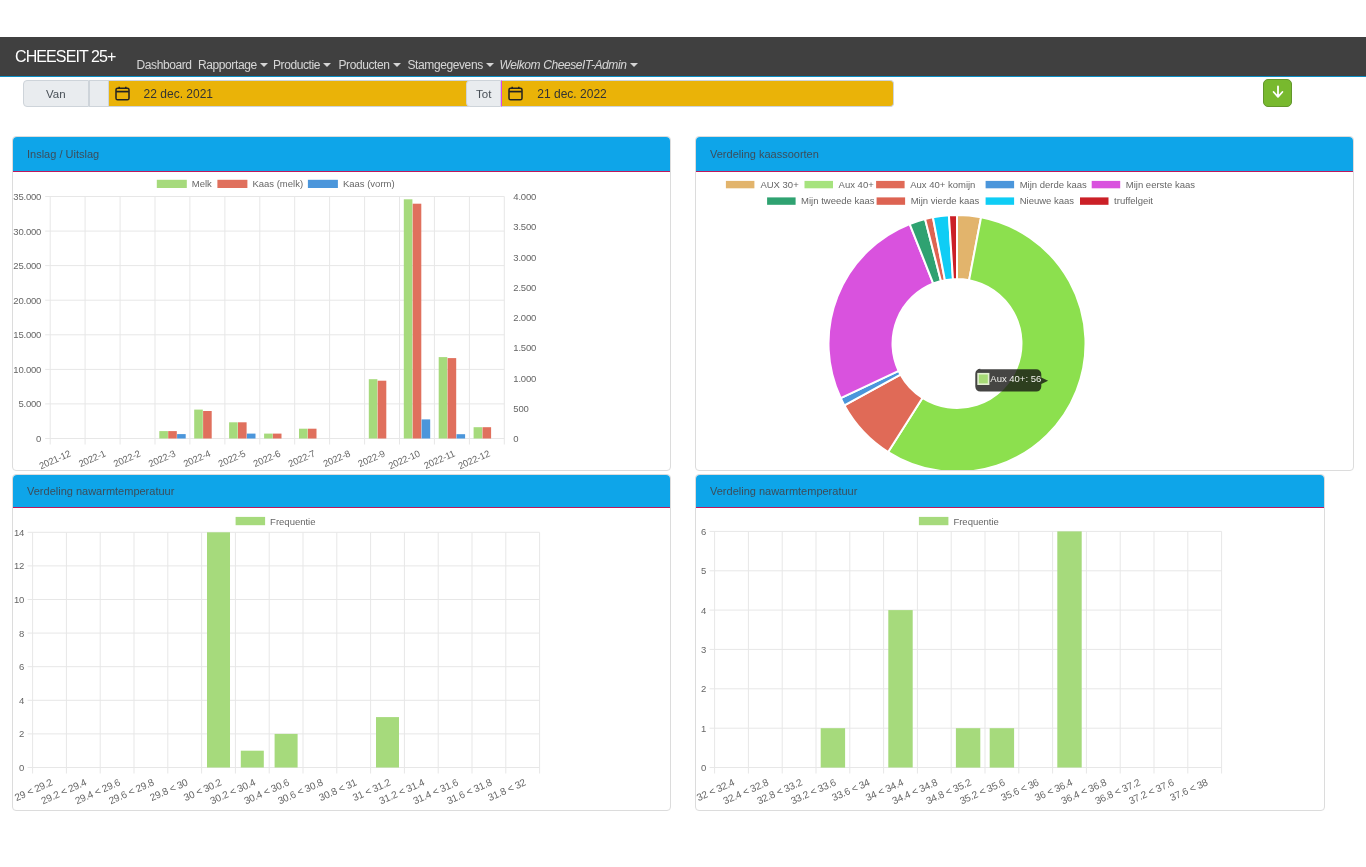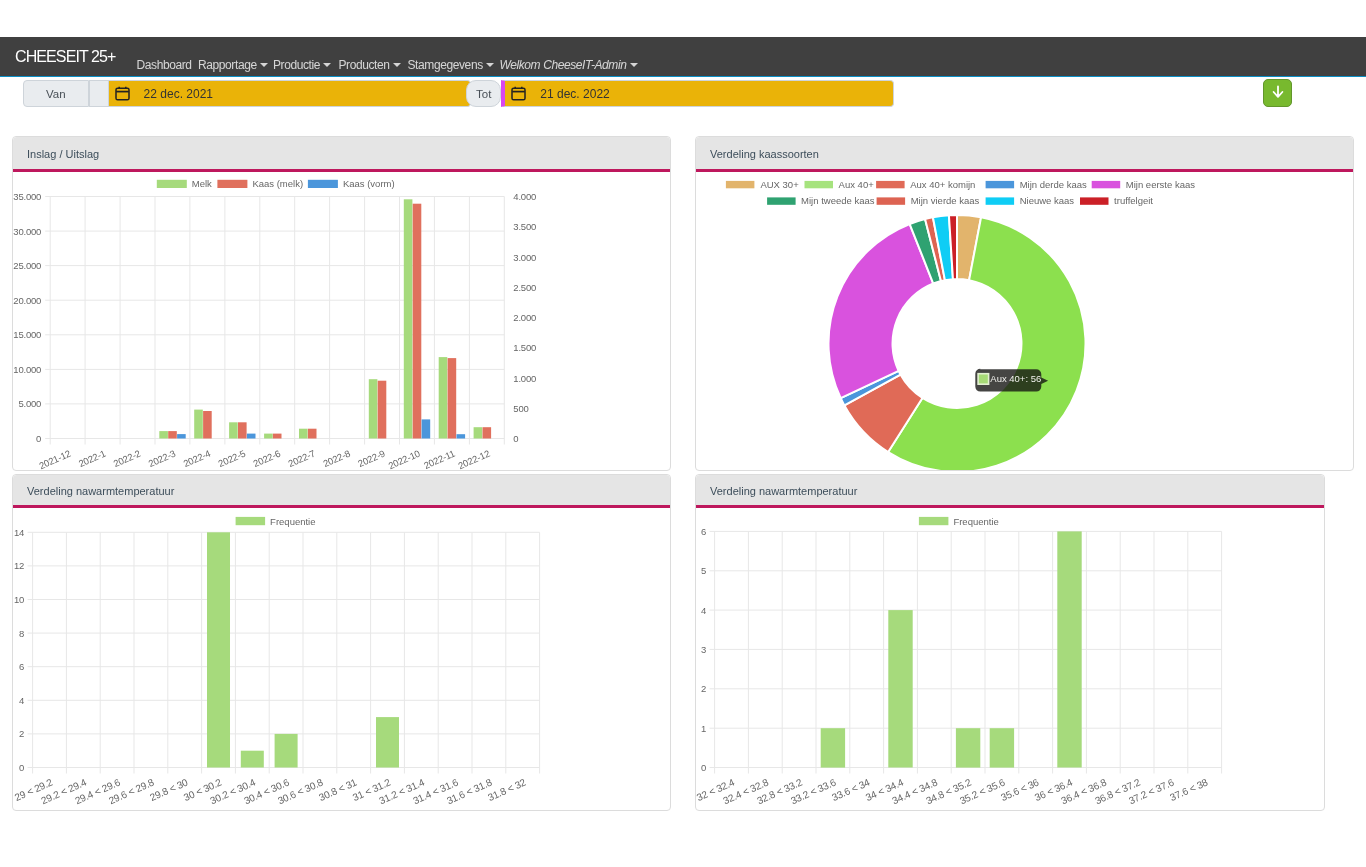--- a/index.html
+++ b/index.html
@@ -9,21 +9,21 @@
 .caret { display:inline-block; width:0; height:0; border-left:4px solid transparent; border-right:4px solid transparent; border-top:4px solid rgba(255,255,255,0.78); margin-left:3px; vertical-align:2px; }
 .ig { position:absolute; height:27px; display:flex; }
 .ig .lab { background:#e9ecef; border:1px solid #ced4da; border-radius:4px 0 0 4px; font-size:11.5px; color:#495057; display:flex; align-items:center; padding:0 22px; }
 .ig .lab2 { background:#e9ecef; border:1px solid #ced4da; border-left:none; width:20px; position:relative; }
 .ig .lab2::before { content:""; position:absolute; left:0; top:0; bottom:0; width:1px; background:#ced4da; }
 .ig .inp { background:#eab308; border:1px solid #ced4da; border-left:none; border-radius:0 4px 4px 0; display:flex; align-items:center; font-size:12px; color:#333; }
 .ig .inp .ic { margin-left:6px; margin-top:2px; }
 .ig .inp .tx { margin-left:14px; }
 .btn-dl { position:absolute; left:1263px; top:79px; width:29px; height:28px; background:#78b92e; border:1px solid #62962c; border-radius:5px; display:flex; align-items:center; justify-content:center; }
 .card { position:absolute; background:#fff; border:1px solid #dcdcdc; border-radius:4px; }
-.card .hd { height:35px; line-height:35px; background:#e5e5e5; border-bottom:3px solid #be185d; border-radius:4px 4px 0 0; font-size:11px; color:#3c4d5a; padding-left:14px; }
+.card .hd { height:35px; line-height:35px; background:#0ea5e9; border-bottom:1px solid #be185d; border-radius:4px 4px 0 0; font-size:11px; color:#3c4d5a; padding-left:14px; }
 .card svg { display:block; }
 </style></head>
 <body>
 <div class="navbar">
   <div class="brand">CHEESEIT 25+</div>
   <div class="nlink" style="left:136.5px;">Dashboard</div>
   <div class="nlink" style="left:198px;">Rapportage<span class="caret"></span></div>
   <div class="nlink" style="left:273px;">Productie<span class="caret"></span></div>
   <div class="nlink" style="left:338.5px;">Producten<span class="caret"></span></div>
   <div class="nlink" style="left:407.5px;">Stamgegevens<span class="caret"></span></div>
@@ -37,22 +37,22 @@
       <span class="ic"><svg width="15" height="15" viewBox="0 0 15 15">
           <rect x="1" y="2.2" width="13" height="11.6" rx="1.6" fill="none" stroke="#222" stroke-width="1.5"></rect>
           <line x1="1.2" y1="5.6" x2="13.8" y2="5.6" stroke="#222" stroke-width="1.7"></line>
           <line x1="4.2" y1="0.8" x2="4.2" y2="3" stroke="#222" stroke-width="1.5"></line>
           <line x1="10.8" y1="0.8" x2="10.8" y2="3" stroke="#222" stroke-width="1.5"></line>
         </svg></span>
       <span class="tx">22 dec. 2021</span>
     </div>
 </div>
 <div class="ig" style="left:466px; top:80px;">
-  <div class="lab" style="padding:0 9px;border-radius:10px;">Tot</div>
-  <div class="inp" style="width:393px; border-left:4px solid #d946ef; border-radius:0 4px 4px 0;">
+  <div class="lab" style="padding:0 9px;">Tot</div>
+  <div class="inp" style="width:393px; border-left:1px solid #d946ef; border-radius:0 4px 4px 0;">
       <span class="ic"><svg width="15" height="15" viewBox="0 0 15 15">
           <rect x="1" y="2.2" width="13" height="11.6" rx="1.6" fill="none" stroke="#222" stroke-width="1.5"></rect>
           <line x1="1.2" y1="5.6" x2="13.8" y2="5.6" stroke="#222" stroke-width="1.7"></line>
           <line x1="4.2" y1="0.8" x2="4.2" y2="3" stroke="#222" stroke-width="1.5"></line>
           <line x1="10.8" y1="0.8" x2="10.8" y2="3" stroke="#222" stroke-width="1.5"></line>
         </svg></span>
       <span class="tx">21 dec. 2022</span>
     </div>
 </div>
 <div class="btn-dl">

